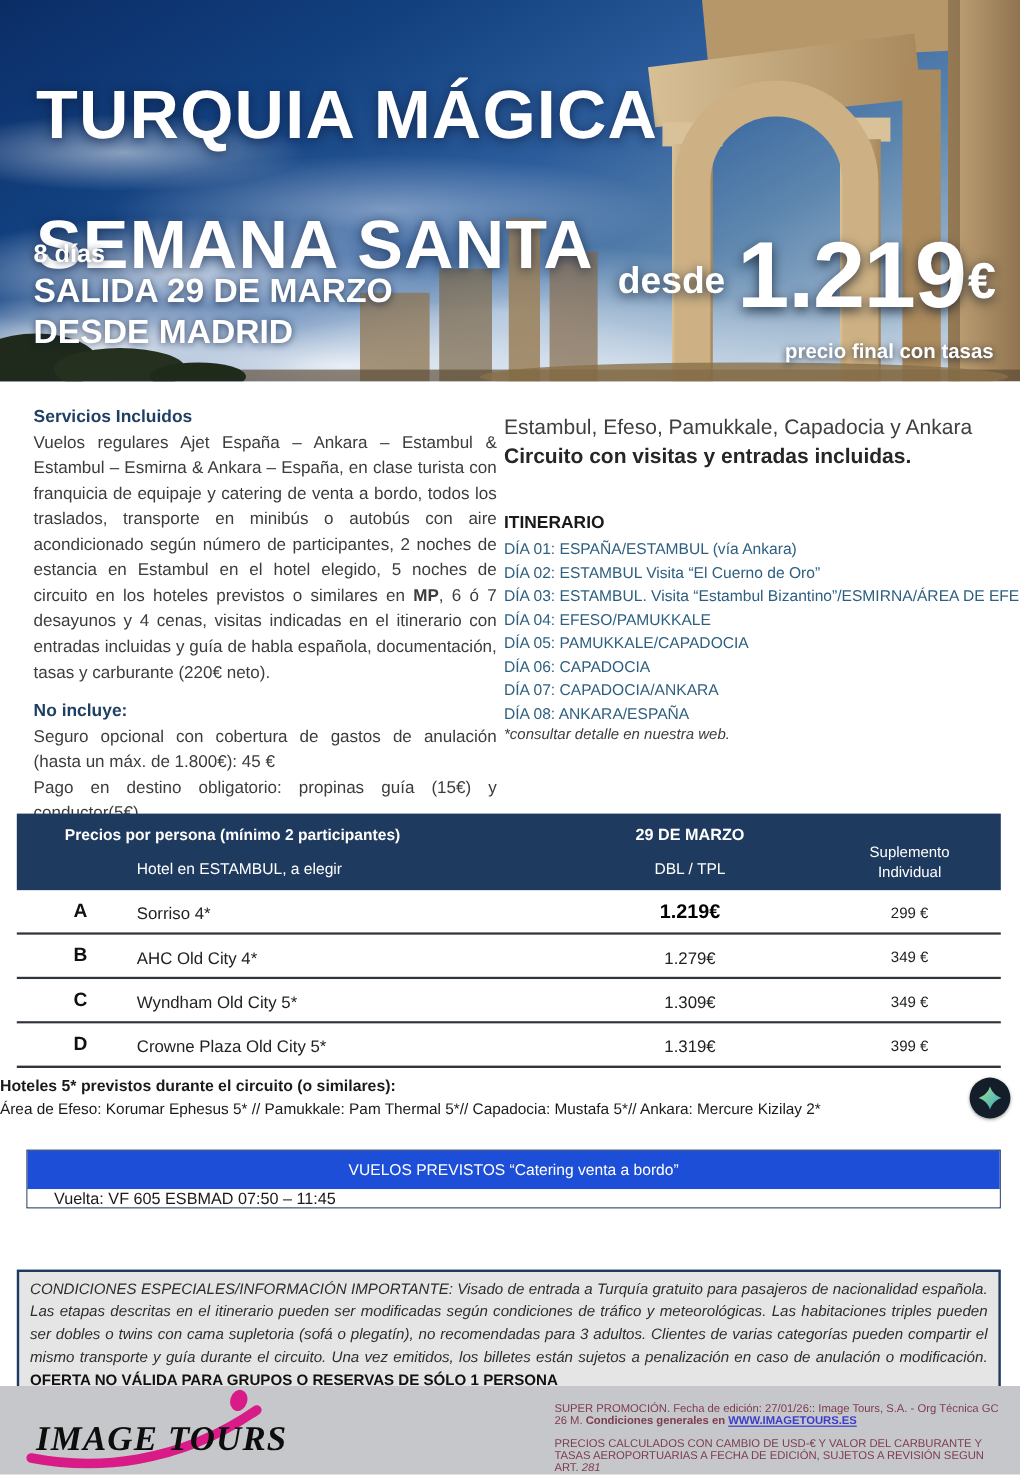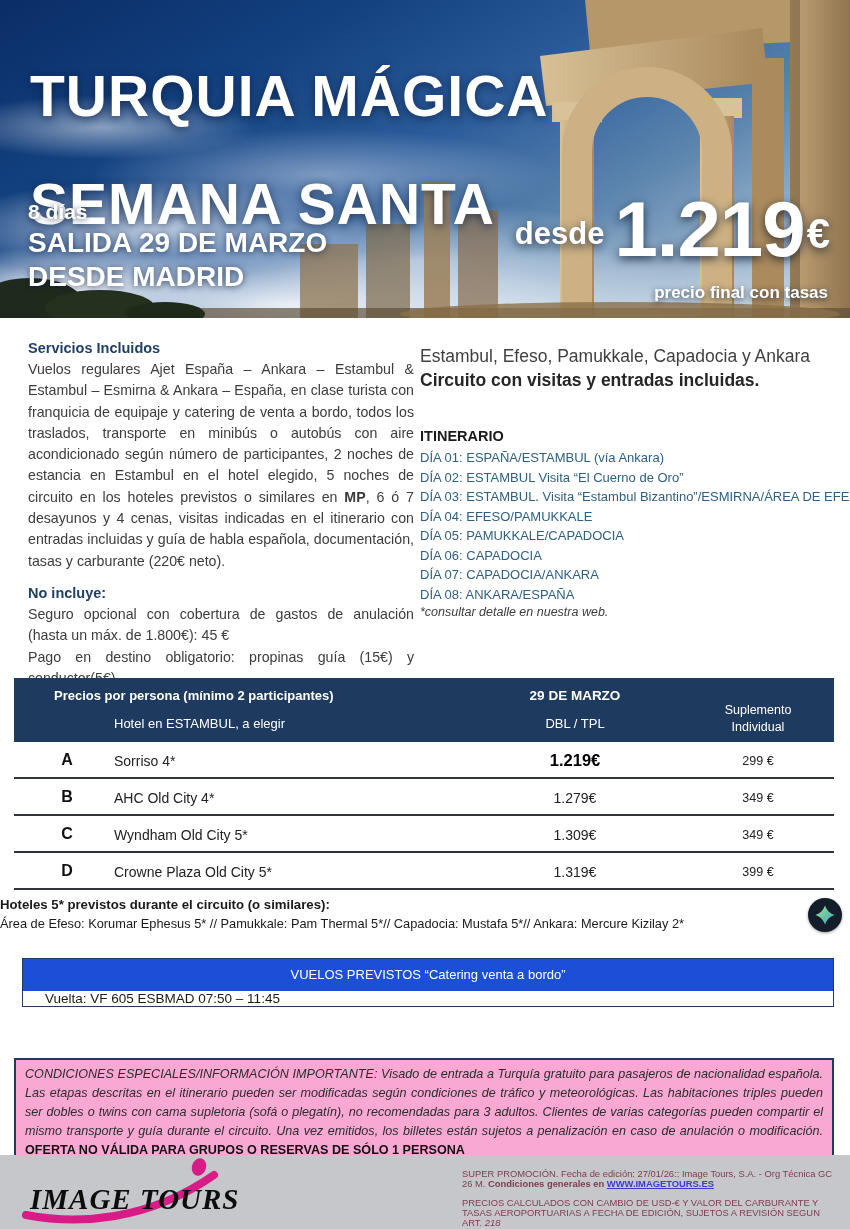--- a/index.html
+++ b/index.html
@@ -82,21 +82,21 @@
   .fl-head { height:32px; background:#1d4ed8; color:#fff; font-size:13px; text-align:center; line-height:32px; }
   .fl-body { display:flex; background:#fff; }
   .fl-left { width:342px; border-right:1px solid #1e3a5f; padding:7px 0 9px 0; position:relative; }
   .fl-ida-label { position:absolute; left:40px; top:9px; font-size:13.5px; color:#1a1a1a; }
   .fl-ida-lines { margin-left:140px; font-size:13.5px; color:#1a1a1a; line-height:23px; }
   .fl-right { flex:1; display:flex; align-items:center; }
   .fl-vuelta { margin-left:22px; font-size:13.5px; color:#1a1a1a; }
 
   
   .conditions { position:absolute; left:14px; top:1058px; width:820px; border:2px solid #1e3a5f;
-    padding:5px 9px 6px 9px; background:#f9a8d4; }
+    padding:5px 9px 6px 9px; background:#e5e5e5; }
   .conditions p { font-size:12.6px; font-style:italic; line-height:19px; text-align:justify; color:#2d2d2d; }
   .conditions b { font-style:normal; font-weight:bold; color:#111; }
 
   
   .footer { position:absolute; left:0; top:1155px; width:850px; height:74px; background:#c6c7ca; }
   .logo { position:absolute; left:18px; top:2px; width:240px; height:70px; }
   .logo-text { position:absolute; left:12px; top:26px; font-family:"Liberation Serif", serif;
     font-style:italic; font-weight:bold; font-size:29px; letter-spacing:1px; color:#0d0d0d; }
   .logo svg { position:absolute; left:0; top:0; }
   .footer-text { position:absolute; left:462px; top:14px; width:378px; color:#7d3c4e; }
@@ -263,18 +263,18 @@
   <div class="footer">
     <div class="logo">
       <svg width="240" height="70" viewBox="0 0 240 70">
         <path d="M8 58 C60 68, 130 64, 196 18" stroke="#d81b86" stroke-width="8" fill="none" stroke-linecap="round"></path>
         <ellipse cx="181" cy="10" rx="7" ry="9" fill="#d81b86" transform="rotate(18 181 10)"></ellipse>
       </svg>
       <div class="logo-text">IMAGE TOURS</div>
     </div>
     <div class="footer-text">
       <div class="l"><span>SUPER PROMOCIÓN. Fecha de edición: 27/01/26::  Image Tours, S.A.  -  Org Técnica GC 26 M. </span><b>Condiciones generales en </b><a>WWW.IMAGETOURS.ES</a></div>
-      <div class="l"><span>PRECIOS CALCULADOS CON CAMBIO DE USD-€ Y VALOR DEL CARBURANTE Y TASAS AEROPORTUARIAS A FECHA DE EDICIÓN, SUJETOS A REVISIÓN SEGUN ART. </span><span class="it">218</span></div>
+      <div class="l"><span>PRECIOS CALCULADOS CON CAMBIO DE USD-€ Y VALOR DEL CARBURANTE Y TASAS AEROPORTUARIAS A FECHA DE EDICIÓN, SUJETOS A REVISIÓN SEGUN ART. </span><span class="it">281</span></div>
 
     </div>
   </div>
 
 </div>
 
 </body></html>

